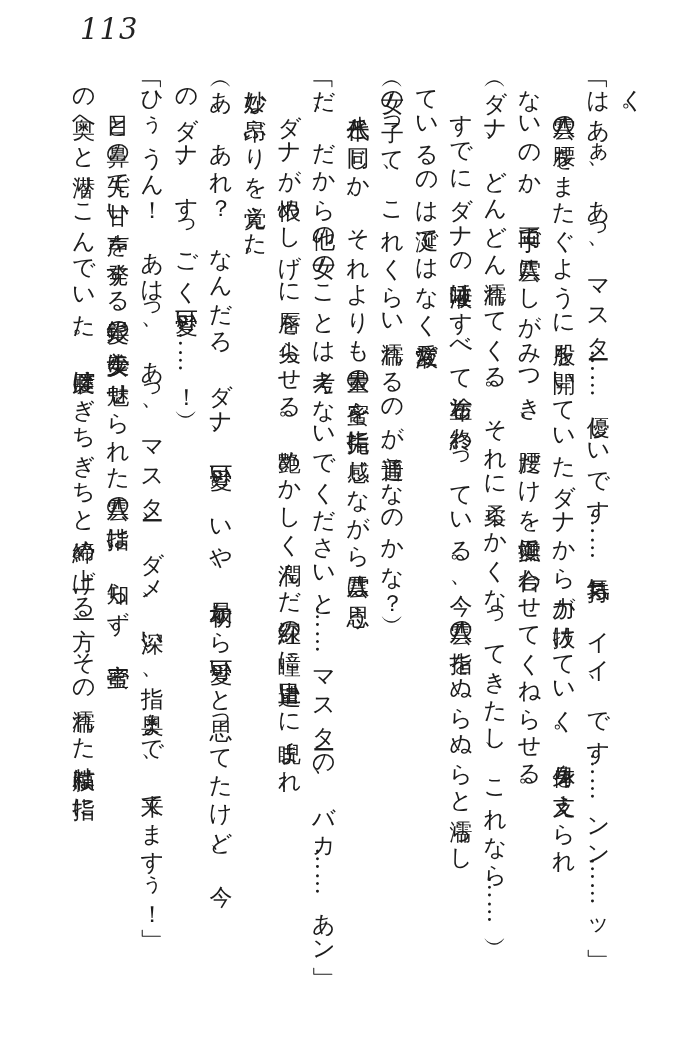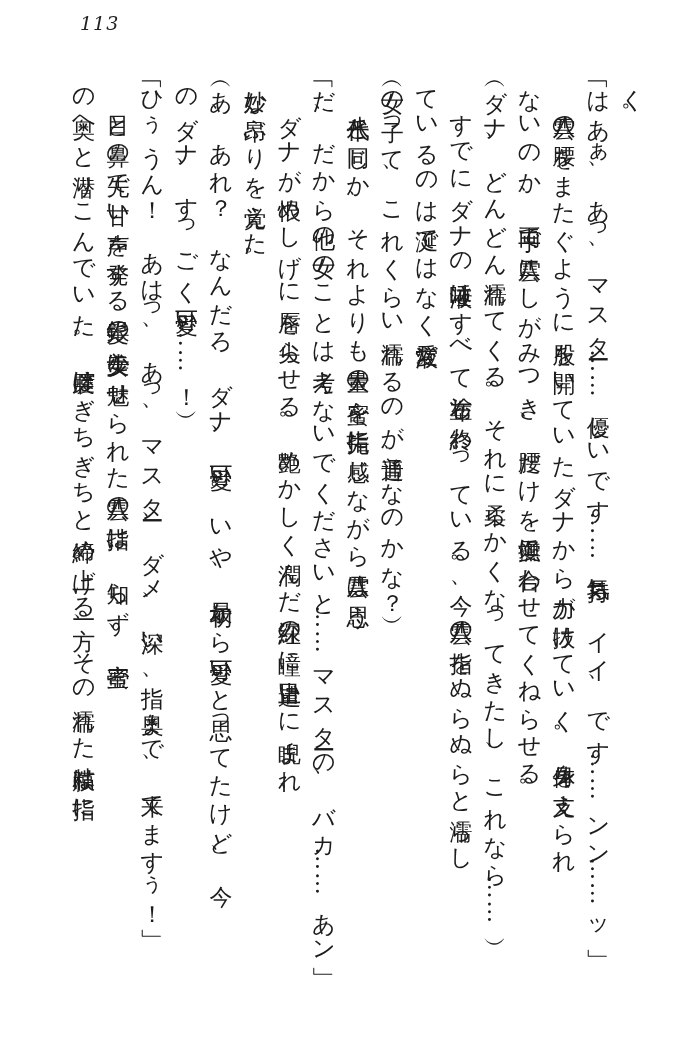--- a/index.html
+++ b/index.html
@@ -13,21 +13,21 @@
     height: 1050px;
     background: #ffffff;
     overflow: hidden;
     font-family: "DejaVu Serif", "Liberation Serif", serif;
   }
   .page-number {
     position: absolute;
     left: 80px;
     top: 12px;
     font-style: italic;
-    font-size: 19px;
+    font-size: 29px;
     letter-spacing: 1px;
     color: #222222;
     font-family: "DejaVu Serif", "Liberation Serif", serif;
   }
   .text-block {
     position: absolute;
     top: 0;
     left: 0;
     width: 690px;
     height: 1050px;

